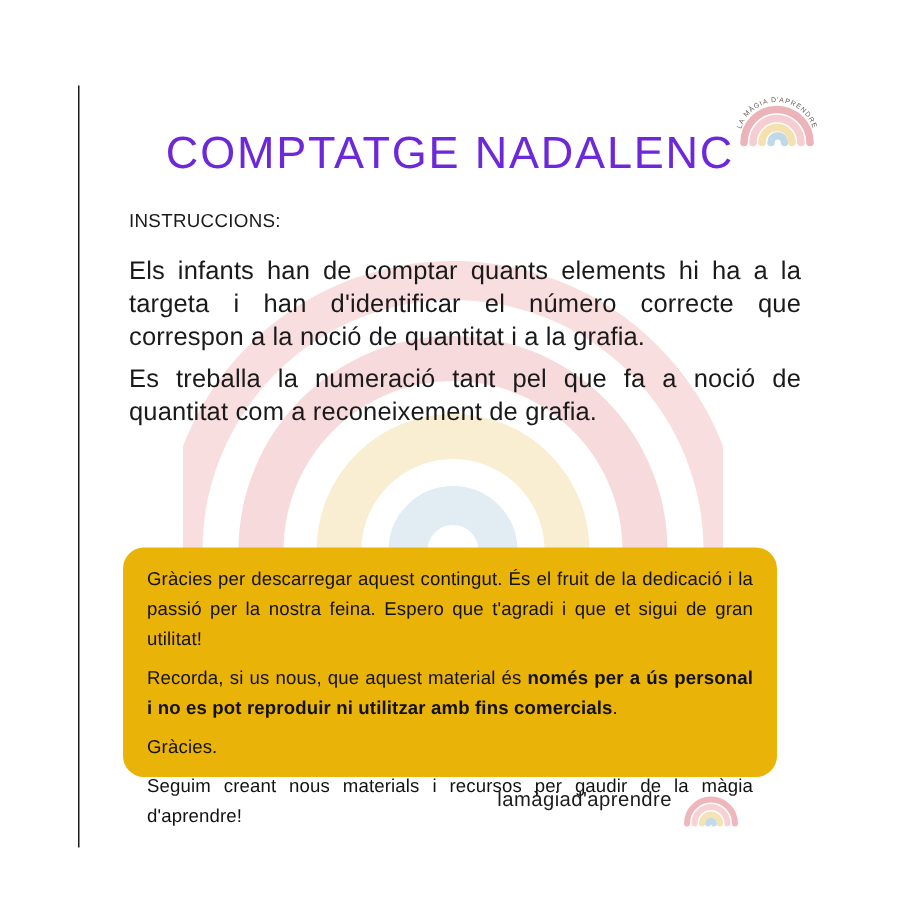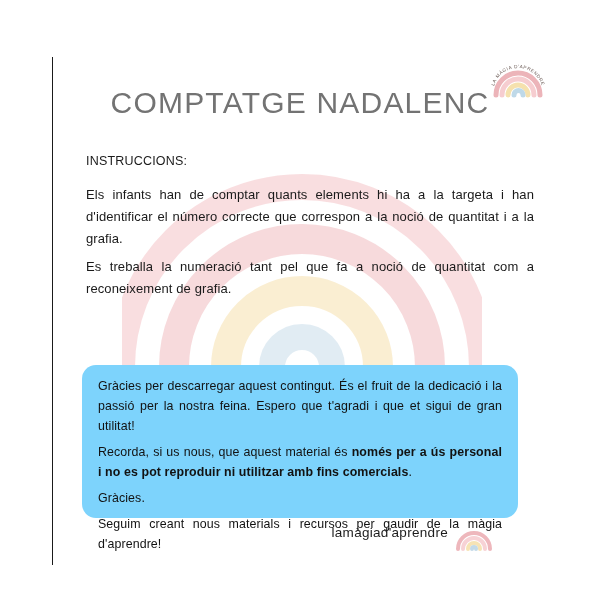--- a/index.html
+++ b/index.html
@@ -52,56 +52,55 @@
   .title {
     position: absolute;
     left: 0;
     top: 86px;
     width: 600px;
     text-align: center;
     font-family: "Liberation Sans", sans-serif;
     font-size: 30px;
     font-weight: 300;
     letter-spacing: 1.2px;
-    color: #737373;
+    color: #6d28d9;
     white-space: nowrap;
   }
 
   
   .content {
     position: absolute;
     left: 86px;
     top: 140px;
     width: 448px;
-    margin-top: 14px;
   }
   .instruccions-label {
     font-size: 12.5px;
     color: #1a1a1a;
     letter-spacing: 0.2px;
     margin-bottom: 16px;
   }
   .para {
-    font-size: 13px;
+    font-size: 17px;
     line-height: 22px;
     color: #1a1a1a;
     text-align: justify;
     margin: 0 0 6px 0;
     letter-spacing: 0.1px;
   }
   .para.block-gap { margin-bottom: 18px; }
 
   
   .notice {
     position: absolute;
     left: 82px;
     top: 365px;
     width: 436px;
     height: 153px;
-    background: #7dd3fc;
+    background: #eab308;
     border-radius: 14px;
     box-sizing: border-box;
     padding: 11px 16px 10px 16px;
   }
   .notice .para {
     font-size: 12.4px;
     line-height: 20px;
     color: #121212;
   }
   .notice .para:last-child { margin-bottom: 0; }

